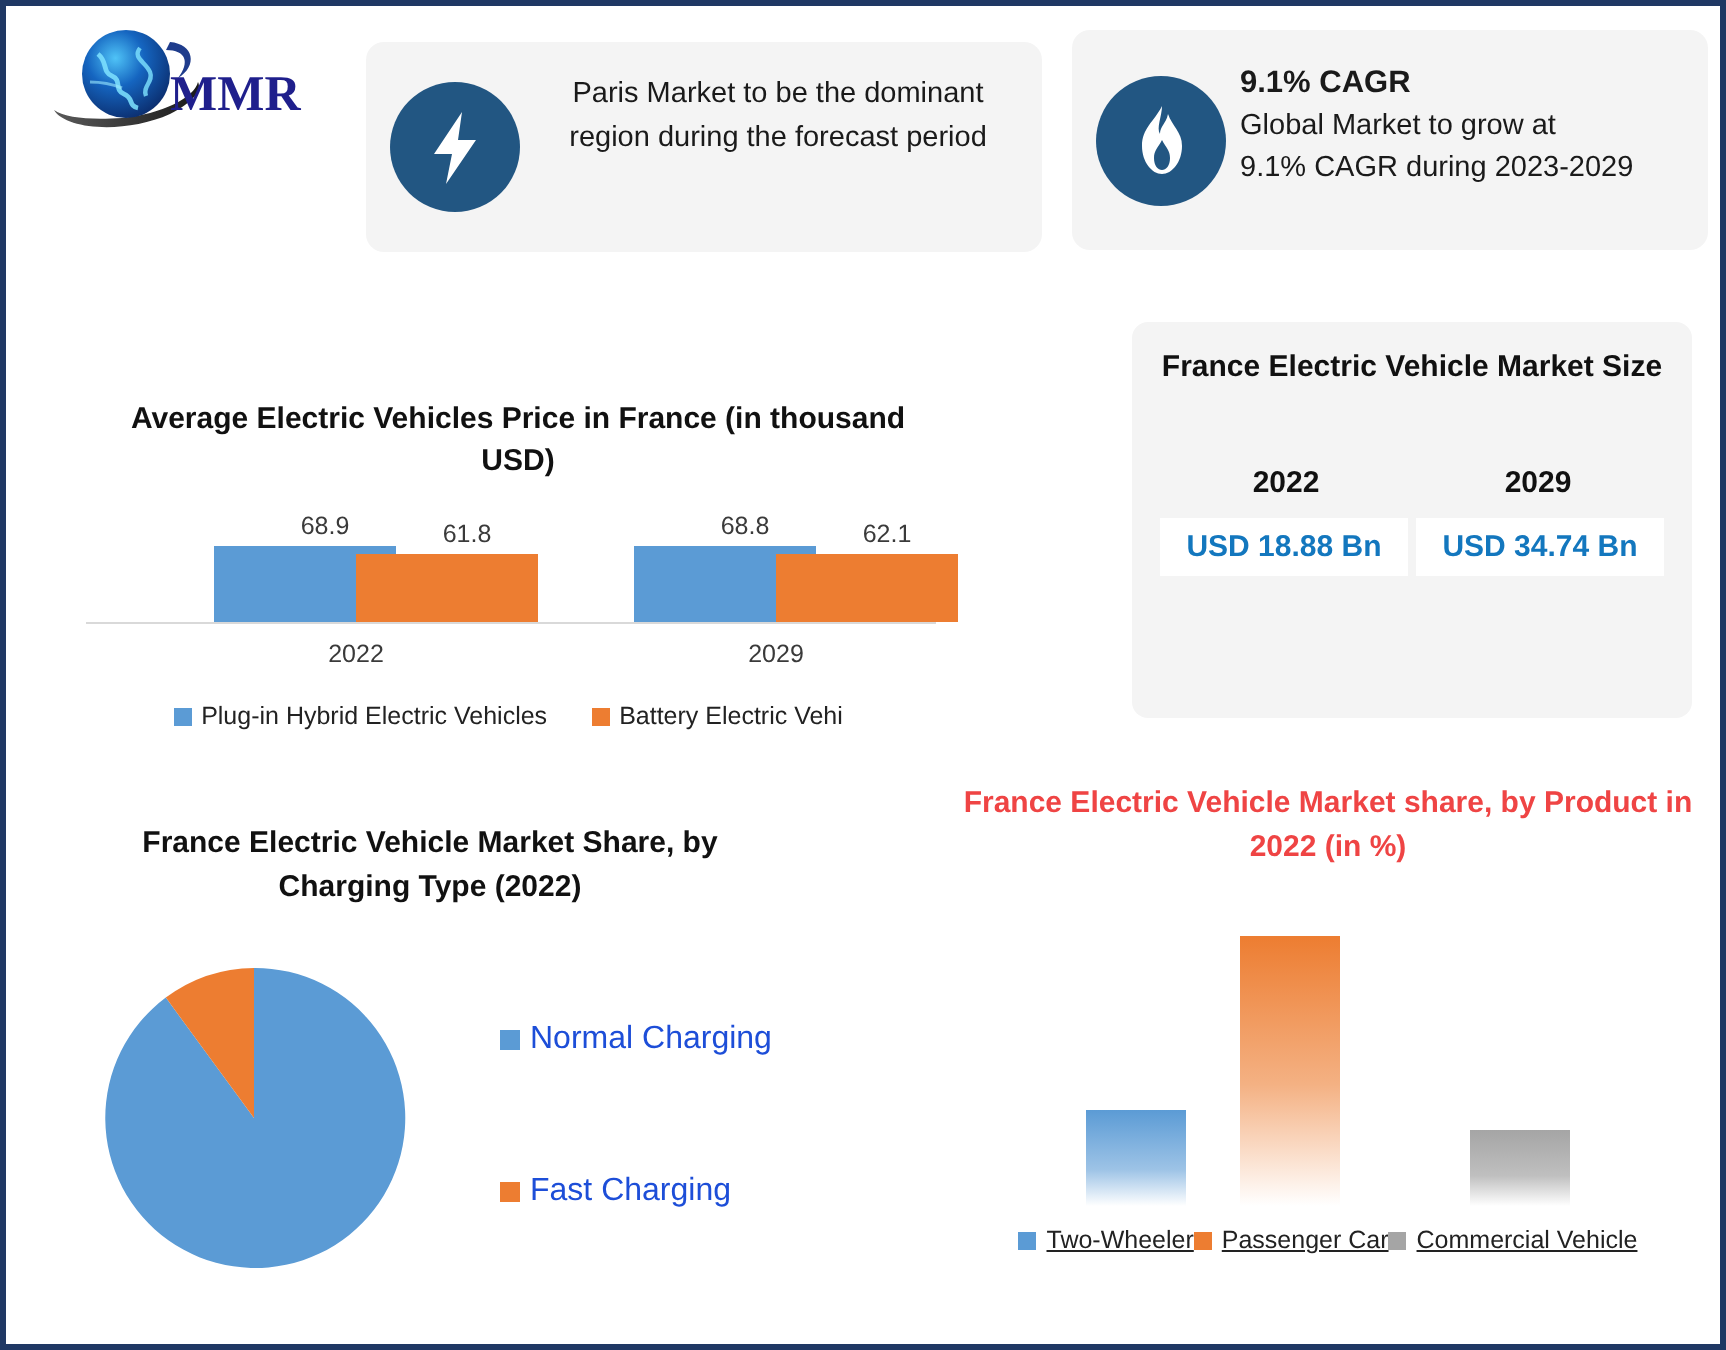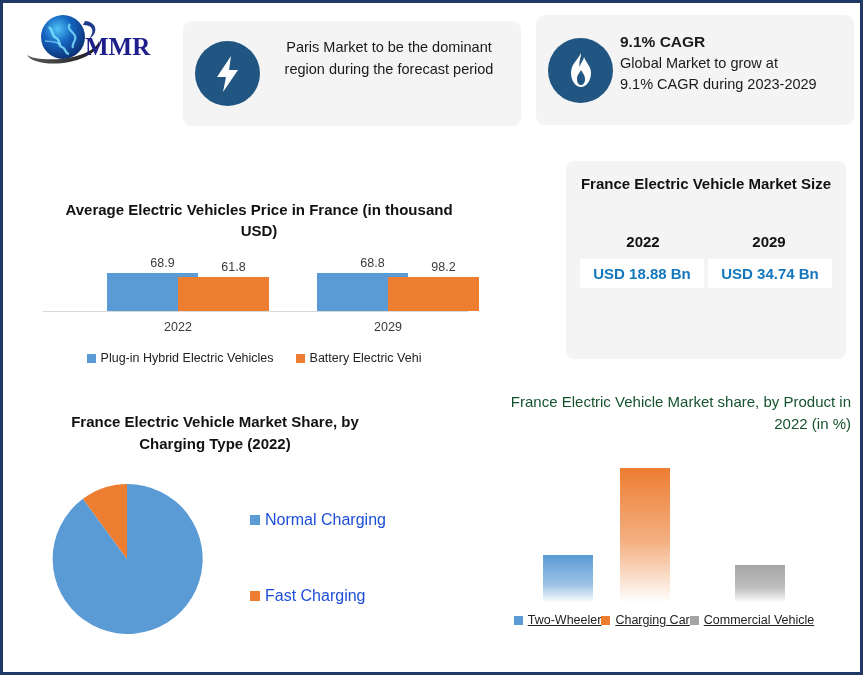--- a/index.html
+++ b/index.html
@@ -251,24 +251,24 @@
   
   .prod-block {
     position: absolute;
     left: 462px; top: 388px;
     width: 398px; height: 250px;
   }
   .prod-title {
     position: absolute;
     left: 12px; top: 0;
     width: 374px;
-    text-align: right;
-    font-size: 15px;
-    font-weight: normal;
-    color: #14532d;
+    text-align: center;
+    font-size: 15px;
+    font-weight: bold;
+    color: #ef4444;
     line-height: 1.45;
   }
   .prod-plot {
     position: absolute;
     left: 0; top: 62px;
     width: 398px; height: 150px;
   }
   .prod-bar {
     position: absolute;
     bottom: 0;
@@ -356,21 +356,21 @@
         <div class="bc-bar orange" style="height:34px">
           <div class="bc-val">61.8</div>
         </div>
       </div>
 
       <div class="bc-group g2">
         <div class="bc-bar blue" style="height:38px">
           <div class="bc-val">68.8</div>
         </div>
         <div class="bc-bar orange" style="height:34px">
-          <div class="bc-val">98.2</div>
+          <div class="bc-val">62.1</div>
         </div>
       </div>
 
       <div class="bc-xlabel x1">2022</div>
       <div class="bc-xlabel x2">2029</div>
     </div>
 
     <div class="bc-legend">
       <span class="lg-item">
         <i class="lg-sw blue"></i>
@@ -428,21 +428,21 @@
       <div class="prod-bar b3" style="height:38px"></div>
     </div>
 
     <div class="prod-legend">
       <span class="lg-item">
         <i class="lg-sw blue"></i>
         <span>Two-Wheeler</span>
       </span>
       <span class="lg-item">
         <i class="lg-sw orange"></i>
-        <span>Charging Car</span>
+        <span>Passenger Car</span>
       </span>
       <span class="lg-item">
         <i class="lg-sw grey"></i>
         <span>Commercial Vehicle</span>
       </span>
     </div>
   </div>
 
 </div>
 

